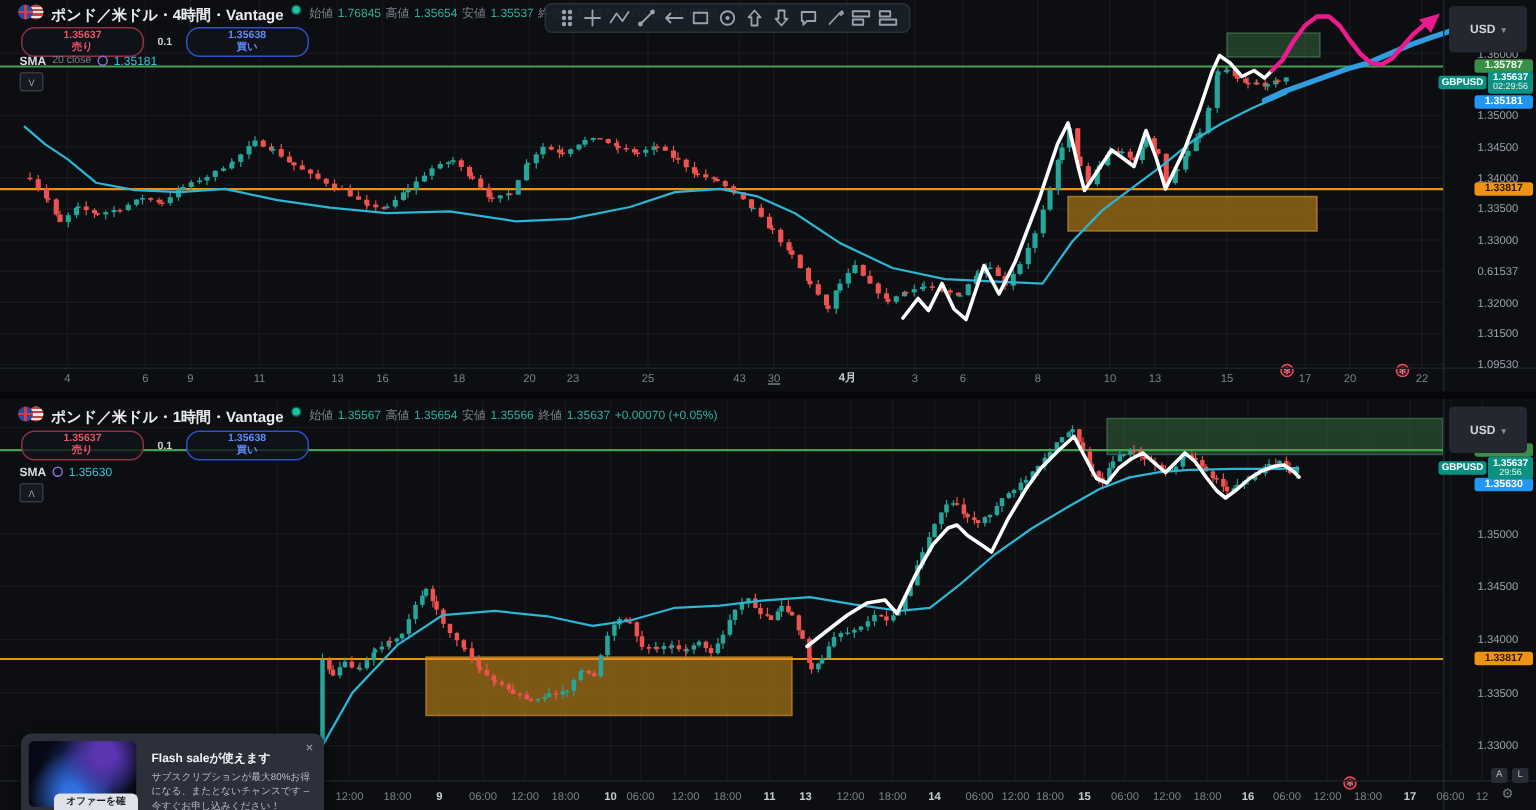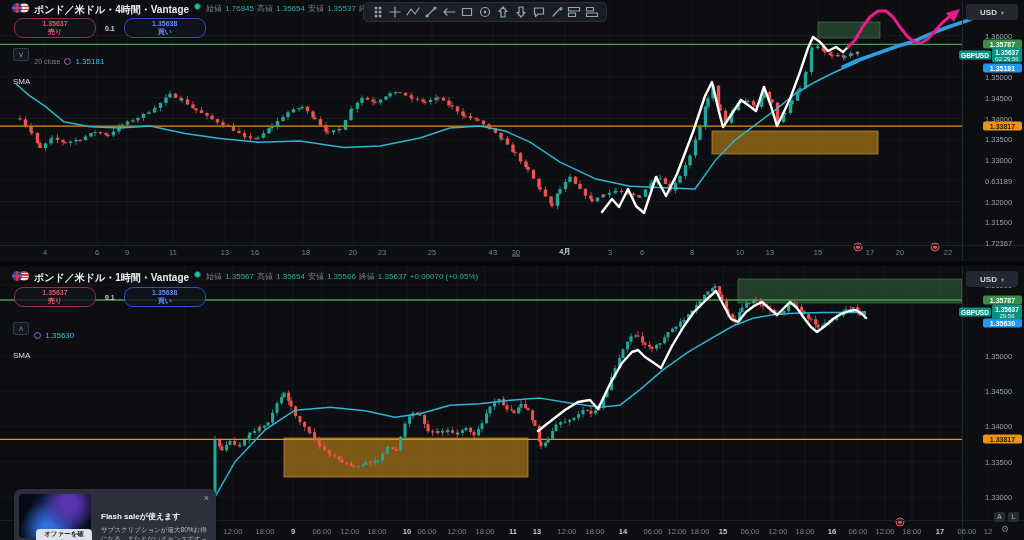--- a/index.html
+++ b/index.html
@@ -24,31 +24,31 @@
   .trow{position:absolute;left:14px;display:flex;align-items:center;gap:9px;z-index:5;}
   .tbtn{width:80px;height:18px;border-radius:9px;background:rgba(16,20,27,.8);display:flex;flex-direction:column;align-items:center;justify-content:center;line-height:1.15;cursor:pointer;}
   .tbtn span{font-size:7px;font-weight:700;}
   .tbtn.sell{border:1px solid #913041;}
   .tbtn.sell span{color:#ee5365;}
   .tbtn.buy{border:1px solid #2c51c8;}
   .tbtn.buy span{color:#5f8bff;}
   .spread{font-size:7px;color:#cfd3da;font-weight:700;}
   
   .irow{position:absolute;left:13px;display:flex;align-items:center;gap:4px;z-index:5;font-size:8px;}
-  .iname{color:#d8dbe1;font-weight:400;margin-top:41px;}
+  .iname{color:#d8dbe1;font-weight:700;}
   .iparams{color:#7d828c;font-size:7px;}
   .iicon{width:7px;height:7px;border-radius:50%;border:1.5px solid #8d6fd0;box-sizing:border-box;}
   .ival{color:#31c4dd;}
   .chevbox{position:absolute;left:13px;width:14px;height:11px;border:1px solid #333845;border-radius:2px;background:#151920;color:#9aa0ab;font-size:6px;display:flex;align-items:center;justify-content:center;z-index:5;cursor:pointer;}
   
   .toolbar{position:absolute;left:363px;top:2px;width:244px;height:20px;background:rgba(26,31,39,.92);border:1px solid #2a2f3a;border-radius:5px;display:flex;align-items:center;justify-content:space-between;padding:0 6px;box-sizing:border-box;z-index:6;}
   .ticon{width:15px;height:15px;display:flex;align-items:center;justify-content:center;cursor:pointer;}
   .ticon svg{stroke:#9aa3ad;fill:none;stroke-width:1.2;stroke-linecap:round;stroke-linejoin:round;}
   
-  .usd{position:absolute;left:966px;width:52px;height:16px;background:#23272f;border-radius:3px;display:flex;align-items:center;justify-content:center;gap:4px;font-size:8px;color:#d1d4dc;font-weight:700;z-index:5;cursor:pointer;}
+  .usd{position:absolute;left:966px;width:52px;height:31px;background:#23272f;border-radius:3px;display:flex;align-items:center;justify-content:center;gap:4px;font-size:8px;color:#d1d4dc;font-weight:700;z-index:5;cursor:pointer;}
   .usd .caret{font-size:6px;color:#868b94;}
   
   .ptick{position:absolute;left:985px;font-size:7.5px;color:#9ba1ab;transform:translateY(-50%);}
   .ttick{position:absolute;transform:translate(-50%,-50%);font-size:7.5px;color:#7b8089;}
   .ttick.major{color:#c6cad2;font-weight:700;}
   .axlab{position:absolute;left:983px;width:39px;text-align:center;font-size:7px;font-weight:700;padding:1px 0;border-radius:2px;transform:translateY(-50%);}
   .axlab.green{background:#3b8e48;color:#eefbf0;}
   .axlab.orange{background:#ef9412;color:#2a1a00;}
   .axlab.blue{background:#2196f3;color:#fff;}
   .pricelab{position:absolute;left:992px;width:30px;background:#0a9182;color:#fff;border-radius:2px;text-align:center;transform:translateY(-50%);padding:1px 0;}
@@ -56,21 +56,21 @@
   .pricelab .l2{font-size:6px;opacity:.9;}
   .symtag{position:absolute;left:959px;width:32px;background:#0a9182;color:#fff;border-radius:2px;text-align:center;font-size:6.5px;font-weight:700;transform:translateY(-50%);padding:1px 0;}
   
   .alrow{position:absolute;left:994px;top:512px;display:flex;gap:3px;z-index:5;}
   .albtn{width:11px;height:10px;background:#262b34;border:none;border-radius:2px;color:#b2b5be;font-size:6.5px;line-height:10px;text-align:center;padding:0;cursor:pointer;font-family:inherit;}
   .gear{position:absolute;left:1001px;top:524px;font-size:9px;color:#787b86;z-index:5;cursor:pointer;}
   
   .popup{position:absolute;left:14px;top:489px;width:202px;height:60px;background:#2c303b;border-radius:7px;box-shadow:0 3px 10px rgba(0,0,0,.6);z-index:8;padding:5px;box-sizing:border-box;}
   .popup .thumb{position:absolute;left:5px;top:5px;width:72px;height:44px;border-radius:4px;background:radial-gradient(circle at 70% 20%,#5b34b0 0 12%,transparent 45%),radial-gradient(circle at 40% 80%,#2e6fe0 0 10%,transparent 50%),radial-gradient(circle at 55% 50%,#1b2a6b 0 30%,transparent 70%),#070a16;}
   .popup .ptxt{margin-left:82px;}
-  .popup .ptitle2{font-size:8px;font-weight:700;color:#f0f2f5;margin-top:17px;}
+  .popup .ptitle2{font-size:8px;font-weight:700;color:#f0f2f5;margin-top:6px;}
   .popup .pbody{font-size:6.5px;line-height:1.45;color:#b8bcc8;margin-top:3px;width:108px;}
   .popup .pclose{position:absolute;right:7px;top:4px;font-size:9px;color:#9aa0ab;cursor:pointer;}
   .popup .pcta{position:absolute;left:22px;top:40px;width:56px;height:15px;background:#dfe2e8;border:none;border-radius:4px;font-size:6.5px;color:#1c2026;font-weight:700;cursor:pointer;font-family:inherit;}
 </style>
 </head>
 <body>
 
 <div id="stage">
   <svg id="cv" width="1024" height="540">
       <g>
@@ -929,24 +929,24 @@
         <text x="900" y="524" text-anchor="middle" font-size="6" fill="#ff8fa0">✻</text>
       </g>
     </svg>
   <div id="labels">
       <div class="ptick" style="top: 35.5px;">1.36000</div>
       <div class="ptick" style="top: 77px;">1.35000</div>
       <div class="ptick" style="top: 97.75px;">1.34500</div>
       <div class="ptick" style="top: 118.5px;">1.34000</div>
       <div class="ptick" style="top: 139.25px;">1.33500</div>
       <div class="ptick" style="top: 160px;">1.33000</div>
-      <div class="ptick" style="top: 180.75px;">0.63189</div>
+      <div class="ptick" style="top: 180.75px;">0.61537</div>
       <div class="ptick" style="top: 201.5px;">1.32000</div>
       <div class="ptick" style="top: 222.25px;">1.31500</div>
-      <div class="ptick" style="top: 243px;">1.72367</div>
+      <div class="ptick" style="top: 243px;">1.09530</div>
       <div class="ttick" style="left: 45px; top: 252px;">4</div>
       <div class="ttick" style="left: 97px; top: 252px;">6</div>
       <div class="ttick" style="left: 127px; top: 252px;">9</div>
       <div class="ttick" style="left: 173px; top: 252px;">11</div>
       <div class="ttick" style="left: 225px; top: 252px;">13</div>
       <div class="ttick" style="left: 255px; top: 252px;">16</div>
       <div class="ttick" style="left: 306px; top: 252px;">18</div>
       <div class="ttick" style="left: 353px; top: 252px;">20</div>
       <div class="ttick" style="left: 382px; top: 252px;">23</div>
       <div class="ttick" style="left: 432px; top: 252px;">25</div>

